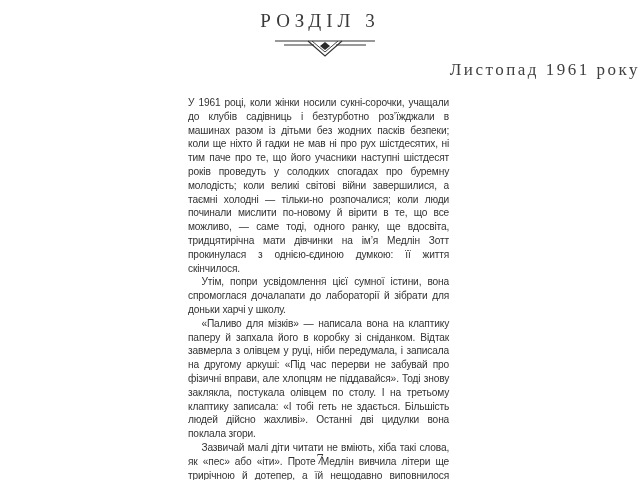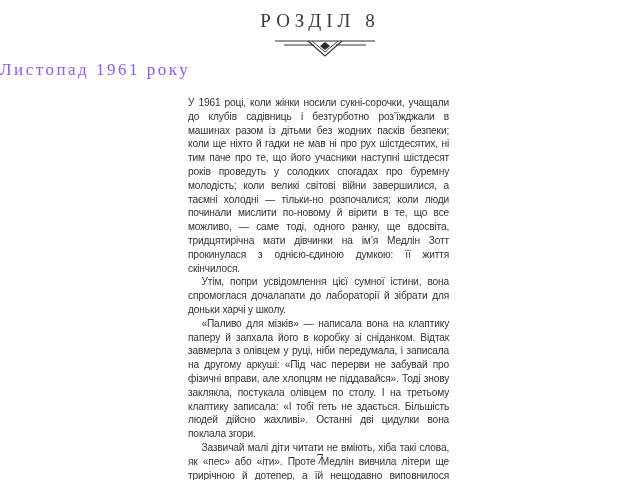--- a/index.html
+++ b/index.html
@@ -17,23 +17,23 @@
       position: absolute; left: 0; width: 640px; top: 10px;
       text-align: center;
       font-family: "Liberation Serif", serif;
       font-size: 19px; letter-spacing: 5px; color: #3a3a3a;
     }
     .ornament {
       position: absolute; left: 270px; top: 36px; width: 110px; height: 22px;
     }
     .chapter-subtitle {
       position: absolute; left: 0; width: 640px; top: 60px;
-      text-align: left;
+      text-align: right;
       font-family: "Liberation Serif", serif;
-      font-size: 17px; letter-spacing: 2.5px; color: #8b5cf6;
+      font-size: 17px; letter-spacing: 2.5px; color: #404040;
     }
     .body-text {
       position: absolute; left: 188px; top: 96px; width: 272px;
       font-family: "Liberation Sans", sans-serif;
       font-size: 10.6px; line-height: 13.8px;
       color: #333;
       text-align: justify;
       transform: scaleX(0.96); transform-origin: left top;
       letter-spacing: -0.15px;
     }
@@ -44,21 +44,21 @@
       text-align: center;
       font-family: "Liberation Serif", serif;
       font-size: 14px; color: #333;
     }
   </style>
 </head>
 <body>
 
 <div class="page">
 
-  <div class="chapter-title">РОЗДІЛ 8</div>
+  <div class="chapter-title">РОЗДІЛ 3</div>
 
   <svg class="ornament" viewBox="0 0 110 22">
     <line x1="5" y1="5" x2="105" y2="5" stroke="#333" stroke-width="1.2"></line>
     <line x1="14" y1="9" x2="44" y2="9" stroke="#333" stroke-width="1"></line>
     <line x1="66" y1="9" x2="96" y2="9" stroke="#333" stroke-width="1"></line>
     <polyline points="38,5 55,20 72,5" fill="none" stroke="#333" stroke-width="1.1"></polyline>
     <polyline points="42,5 55,16 68,5" fill="none" stroke="#333" stroke-width="0.9"></polyline>
     <polygon points="55,6 60,10 55,14 50,10" fill="#2a2a2a"></polygon>
   </svg>
 

